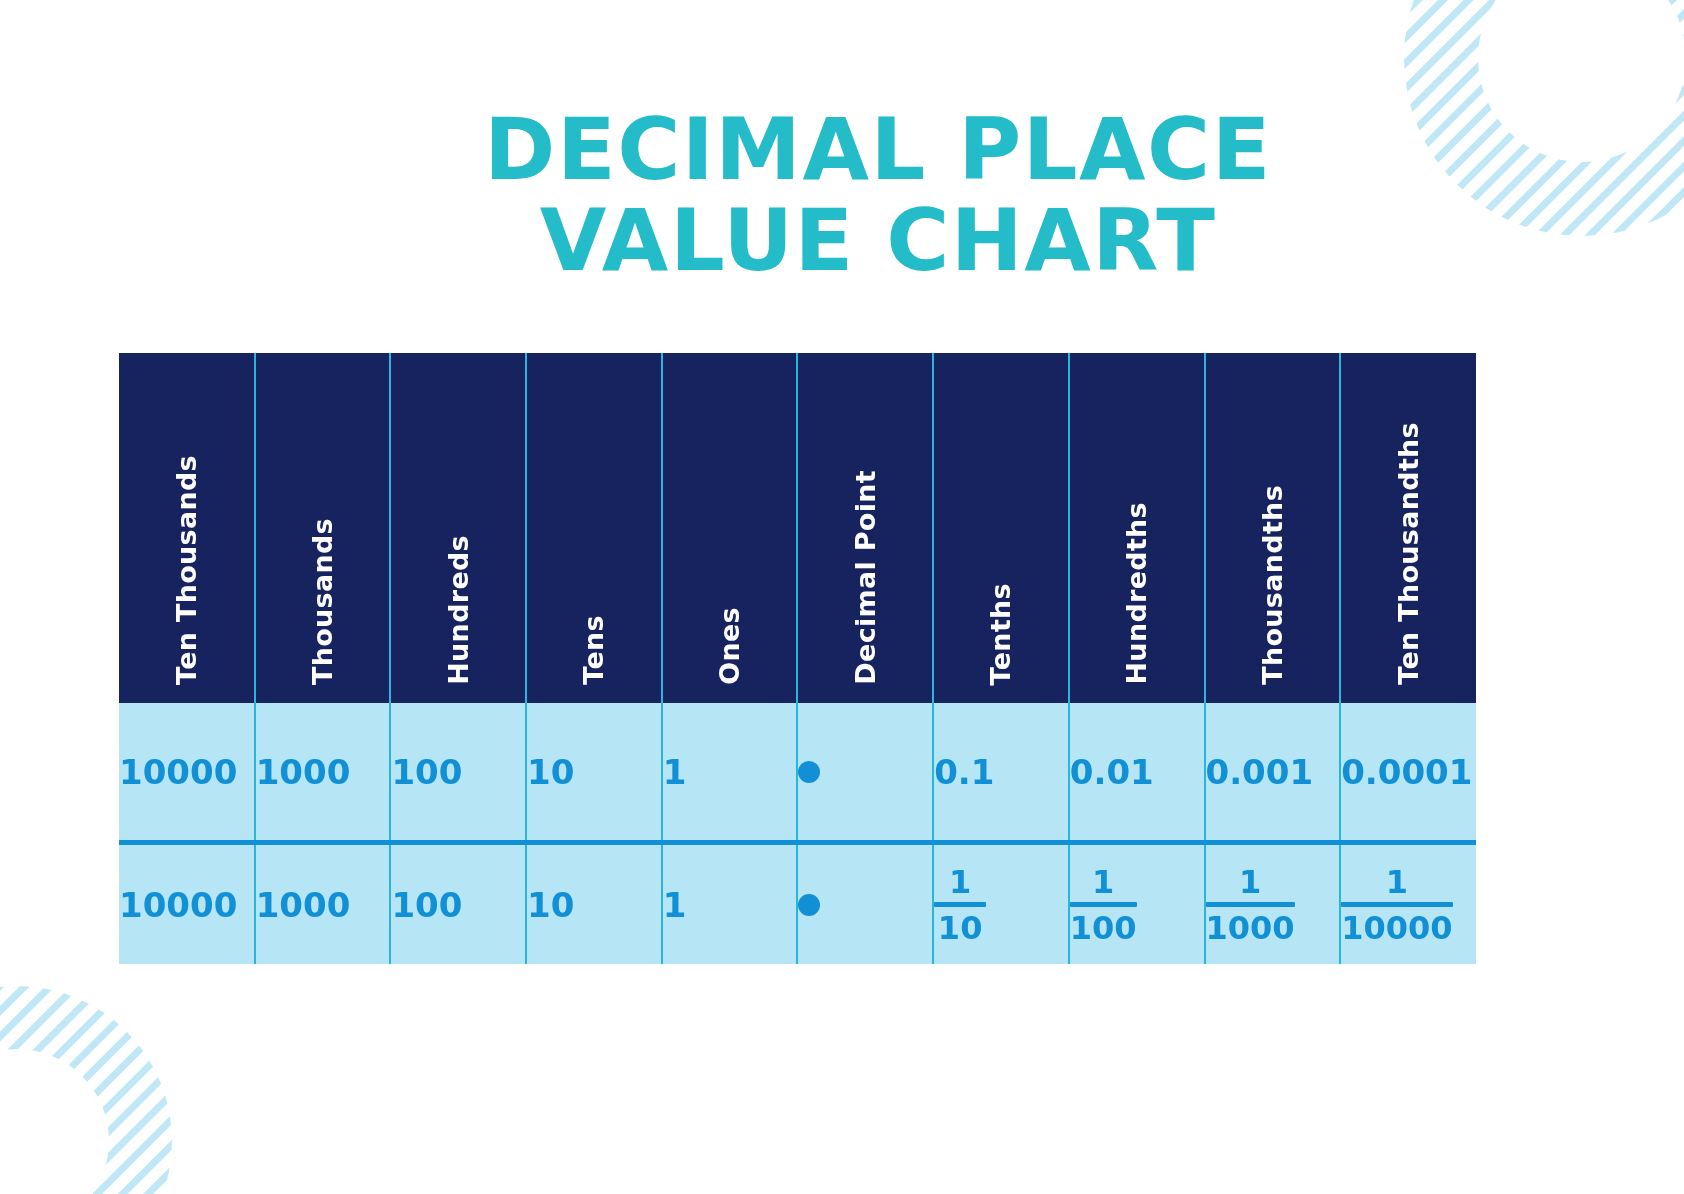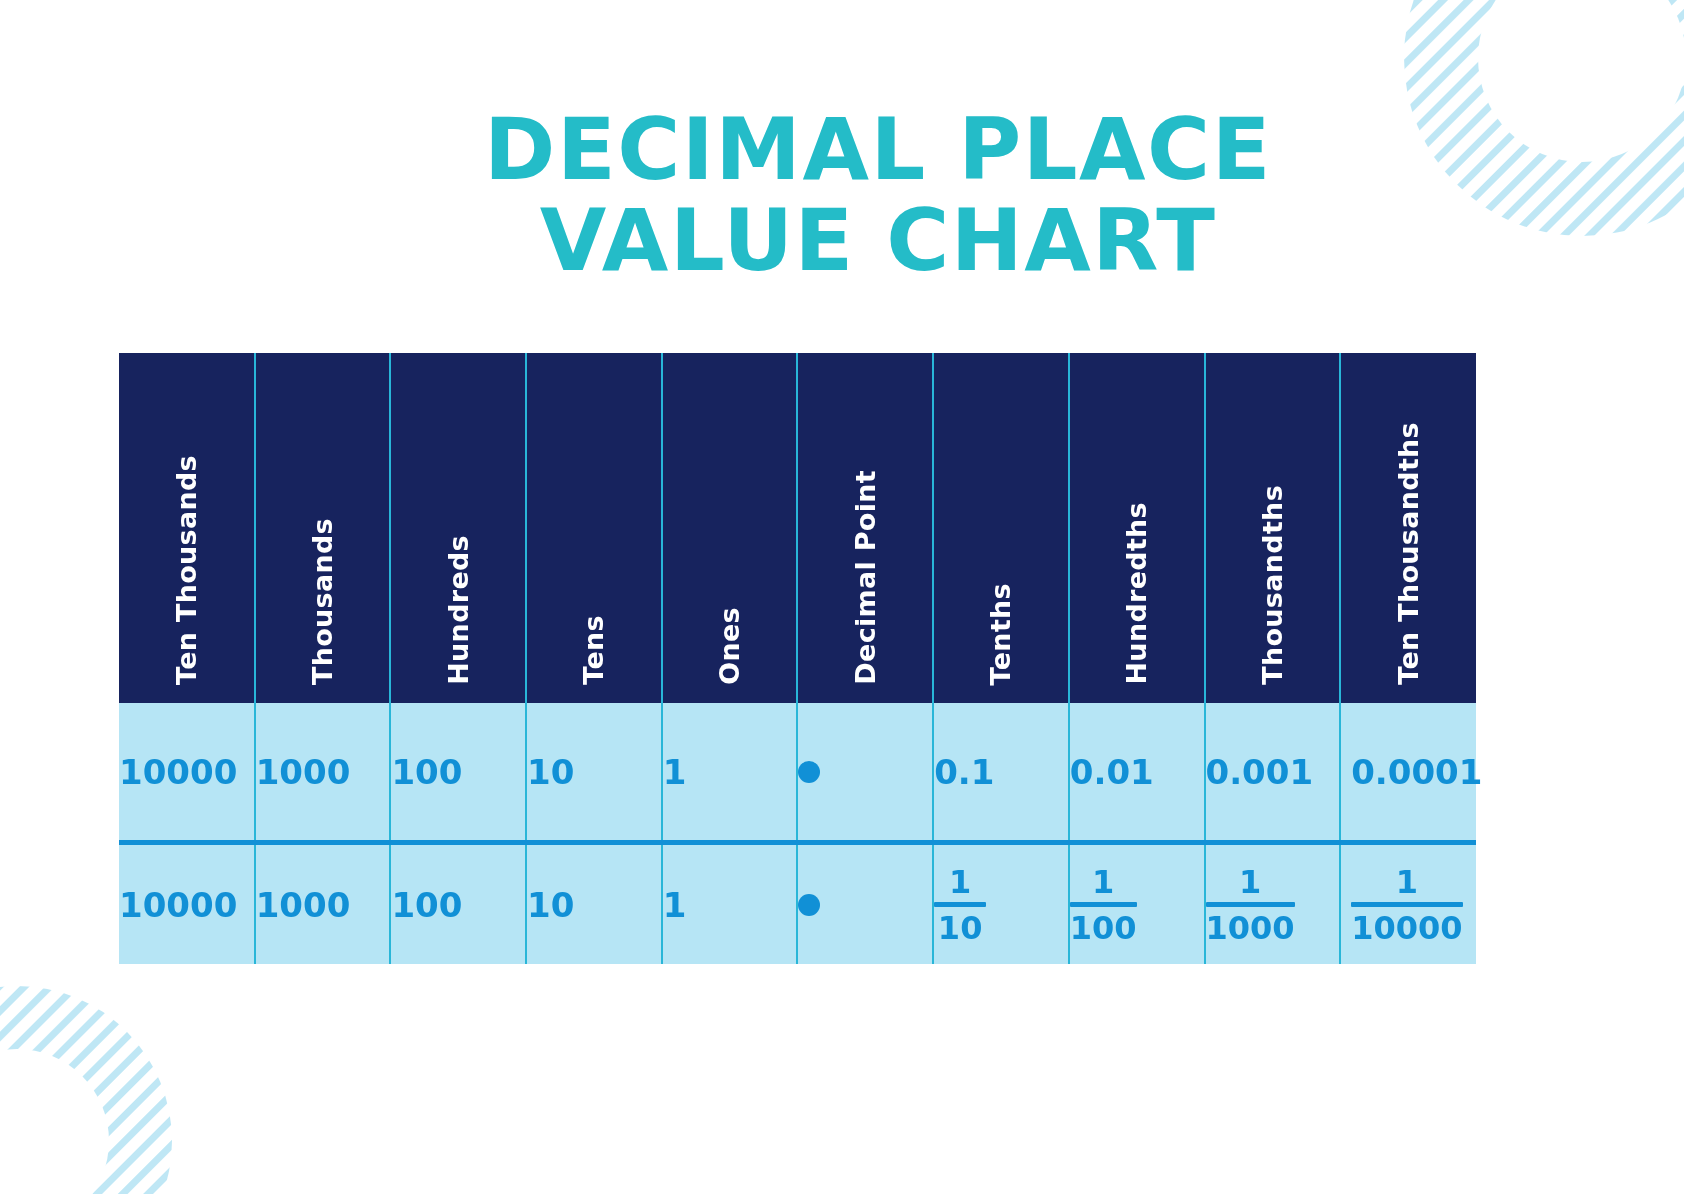--- a/index.html
+++ b/index.html
@@ -108,21 +108,21 @@
     text-align: center;
     vertical-align: middle;
     border-left: 2px solid #3b82f6;
     border-right: 2px solid #29b6d8;
     color: #1190d6;
     font-weight: 700;
     font-size: 34px;
     font-family: "DejaVu Sans", sans-serif;
   }
   tr.body-row td:first-child { border-left: none; }
-  tr.body-row td:last-child  { border-right: none; padding-left: 10px; }
+  tr.body-row td:last-child  { border-right: none; }
 
   tr.row-decimal td { height: 137px; }
   tr.row-fraction td {
     height: 119px;
     border-top: 5px solid #1190d6;
   }
 
   .dot {
     display: inline-block;
     width: 22px;

